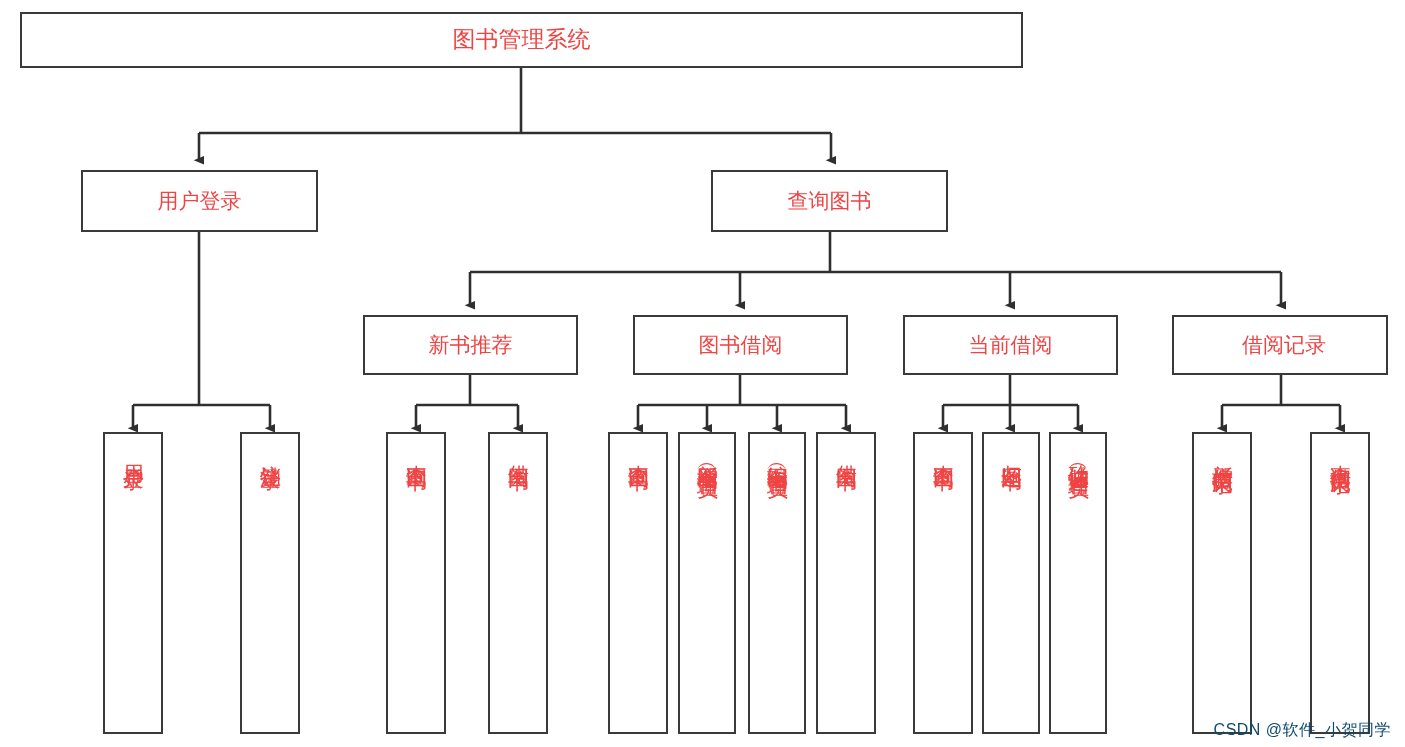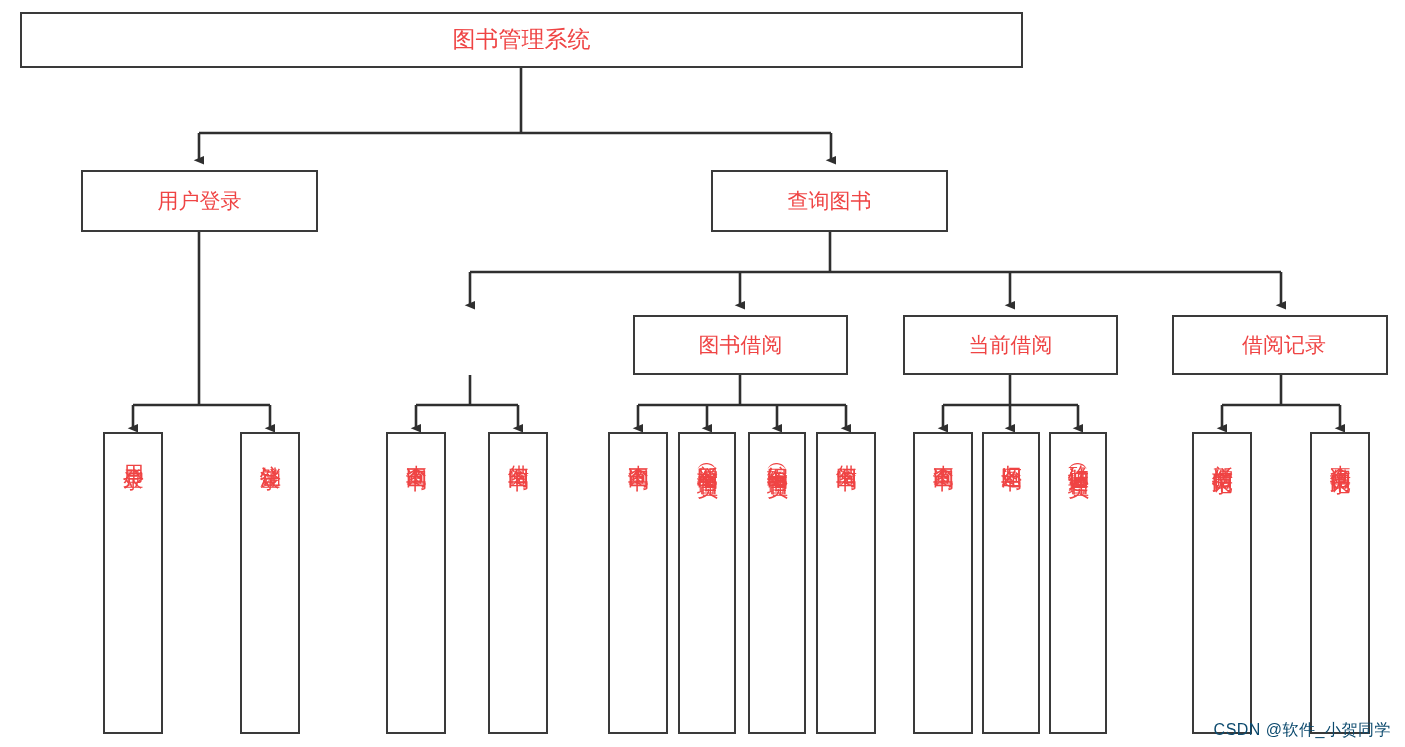--- a/index.html
+++ b/index.html
@@ -119,20 +119,23 @@
     <span>图书管理系统</span>
   </div>
 
   <div class="node level2" style="left:81px; top:170px; width:237px; height:62px;">
     <span>用户登录</span>
   </div>
   <div class="node level2" style="left:711px; top:170px; width:237px; height:62px;">
     <span>查询图书</span>
   </div>
 
+  <div class="node level3" style="left:363px; top:315px; width:215px; height:60px;">
+    <span>新书推荐</span>
+  </div>
   <div class="node level3" style="left:903px; top:315px; width:215px; height:60px;">
     <span>当前借阅</span>
   </div>
   <div class="node level3" style="left:633px; top:315px; width:215px; height:60px;">
     <span>图书借阅</span>
   </div>
   <div class="node level3" style="left:1172px; top:315px; width:216px; height:60px;padding-left:8px;">
     <span>借阅记录</span>
   </div>
 

